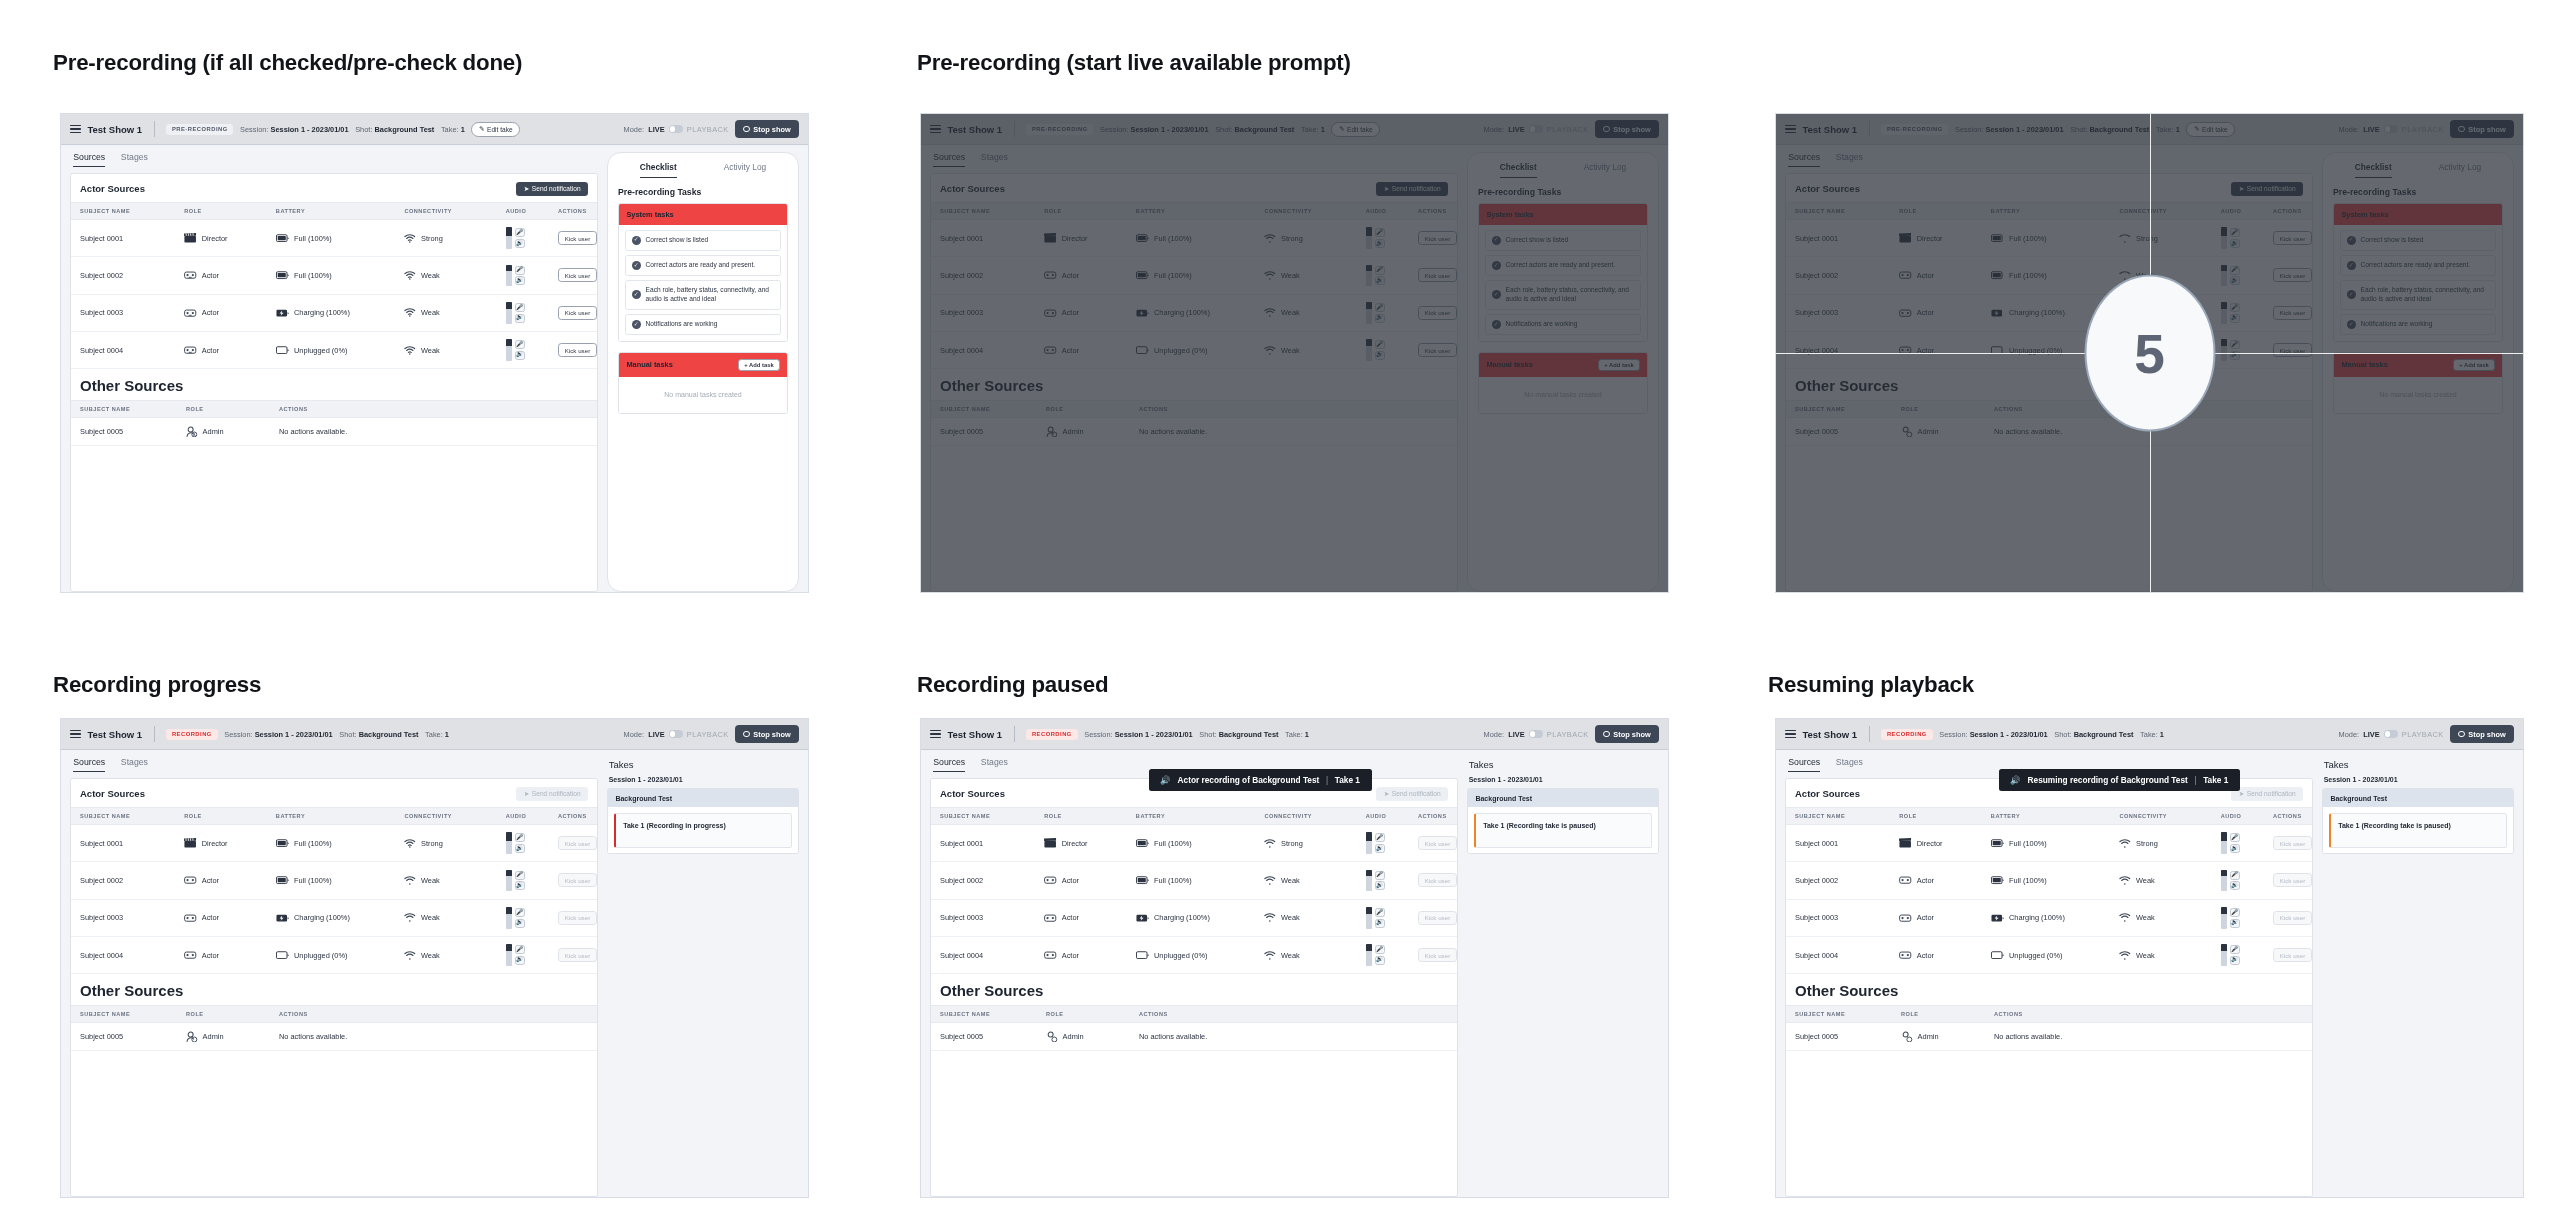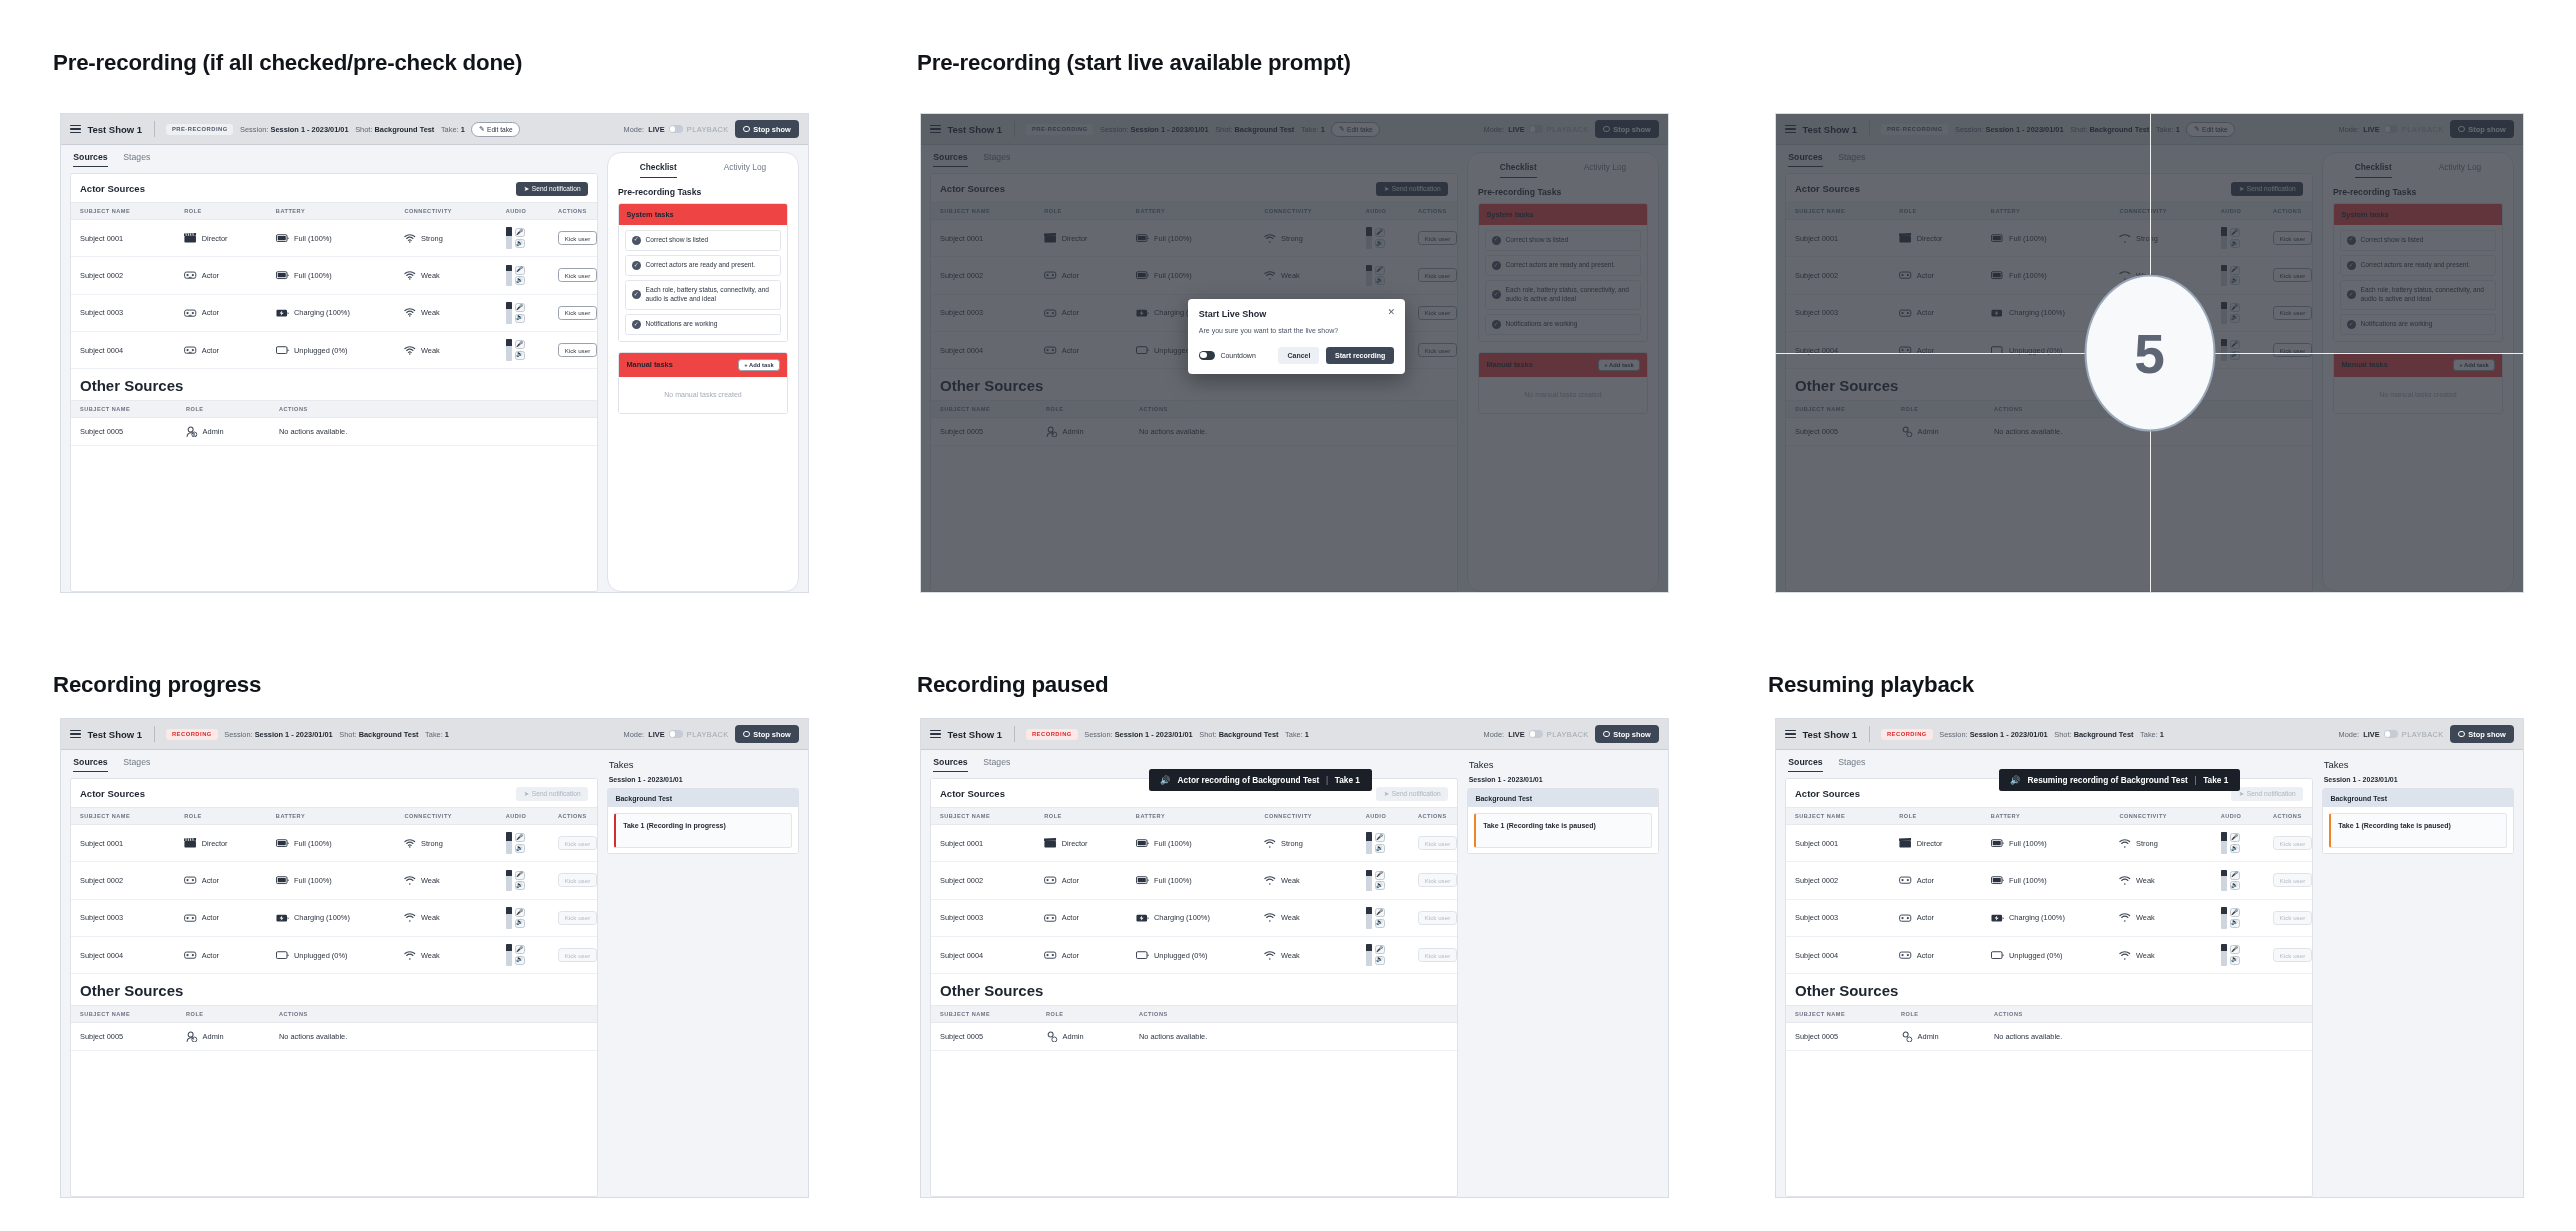--- a/index.html
+++ b/index.html
@@ -80,21 +80,21 @@
   }
   .recdot { width: 6.6px; height: 6.6px; border-radius: 50%; border: 1.3px solid #fff; }
 
   
   .appbody { display: flex; height: calc(100% - 31px); background: #f2f4f7; }
   .leftcol { flex: 1; padding: 7.4px 9px 0 9px; display: flex; flex-direction: column; min-width: 0; }
   .rightcol { width: 201px; padding: 7.4px 9px 0 0; display: flex; flex-direction: column; }
 
   .tabs { display: flex; gap: 15.7px; padding-left: 3.3px; margin-bottom: 5.8px; }
   .tab { font-size: 8.7px; color: #717a88; padding-bottom: 4.1px; white-space: nowrap; }
-  .tab.active { color: #1d2430; font-weight: bold; border-bottom: 1.7px solid #2f3845; }
+  .tab.active { color: #1d2430; font-weight: normal; border-bottom: 1.7px solid #2f3845; }
 
   .card {
     background: #fff; border: 0.8px solid #dfe3e9; border-radius: 2.5px;
     flex: 1; overflow: hidden; display: flex; flex-direction: column;
   }
   .cardhead {
     display: flex; align-items: center; justify-content: space-between;
     padding: 7.4px 9px 5.8px 9px;
   }
   .cardtitle { font-size: 9.5px; font-weight: bold; color: #1d2430; }
@@ -891,33 +891,20 @@
       </div>
     </div>
 
     <div class="bottombar">
 
       <div class="spacer"></div>
 
     </div>
 
     <div class="overlayfill"></div>
-    <div class="modal" style="left:267px; top:185px;">
-      <h3>Start Live Show</h3>
-      <div class="x">✕</div>
-      <p>Are you sure you want to start the live show?</p>
-      <div class="modalrow">
-        <div class="cdwrap">
-          <span class="cdtoggle"></span>
-          <span>Countdown</span>
-        </div>
-        <div class="mbtn ghost">Cancel</div>
-        <div class="mbtn primary">Start recording</div>
-      </div>
-    </div>
   </div>
 
   <div class="panel dim" style="left:1775px; top:113px;">
     <div class="topbar">
       <div class="hamburger">
           <span></span>
           <span></span>
           <span></span>
         </div>
       <div class="showname">Test Show 1</div>

